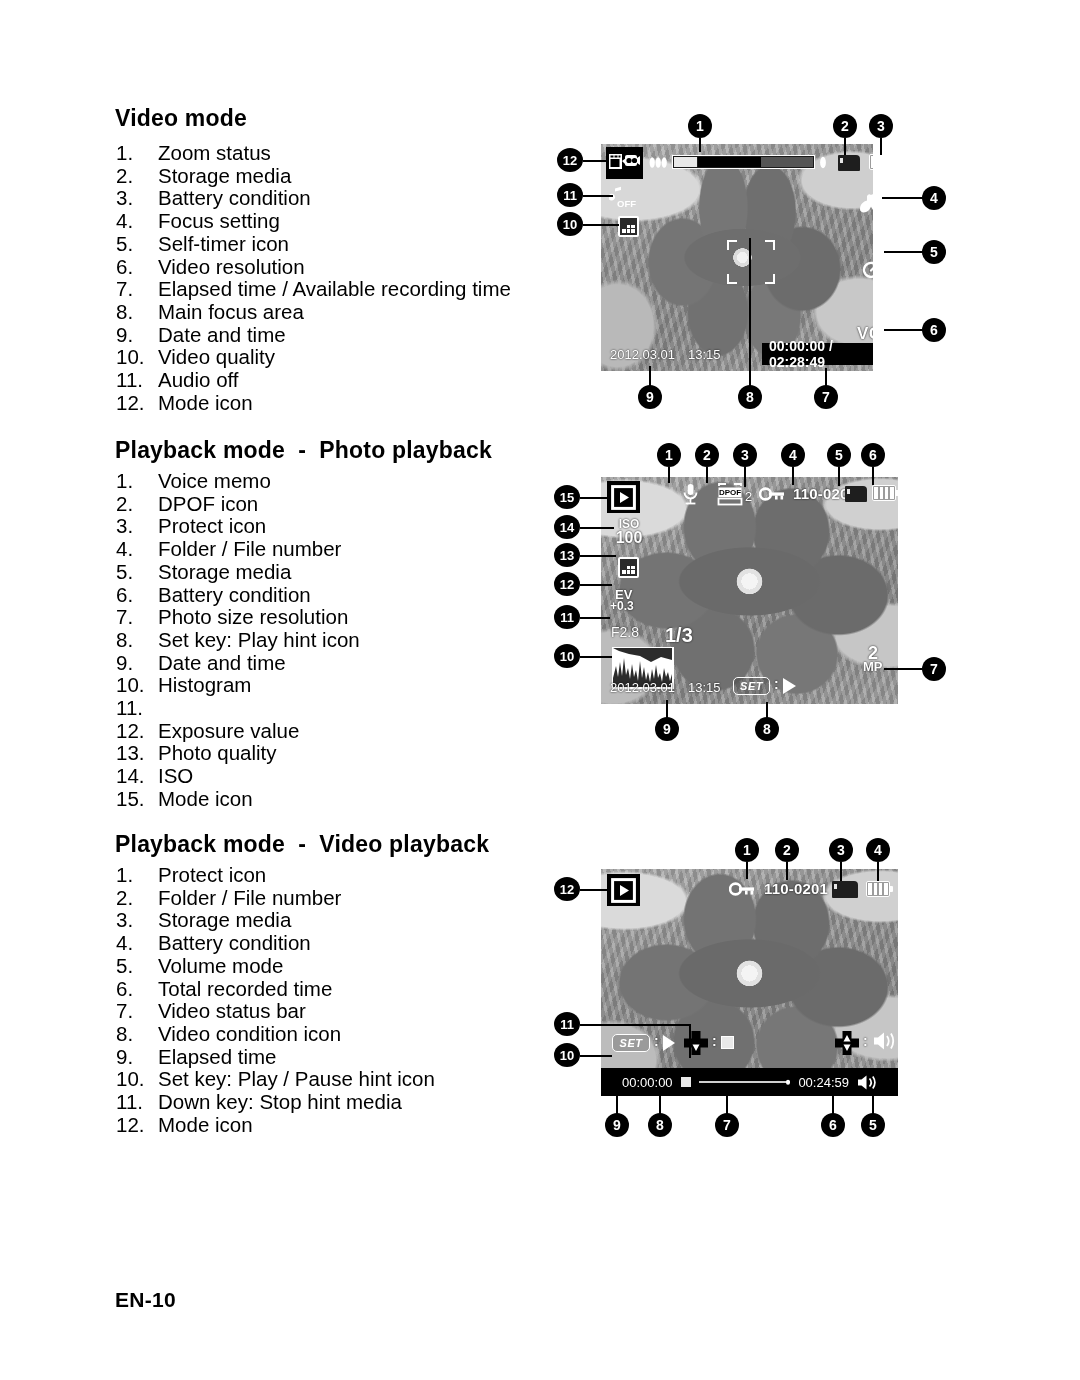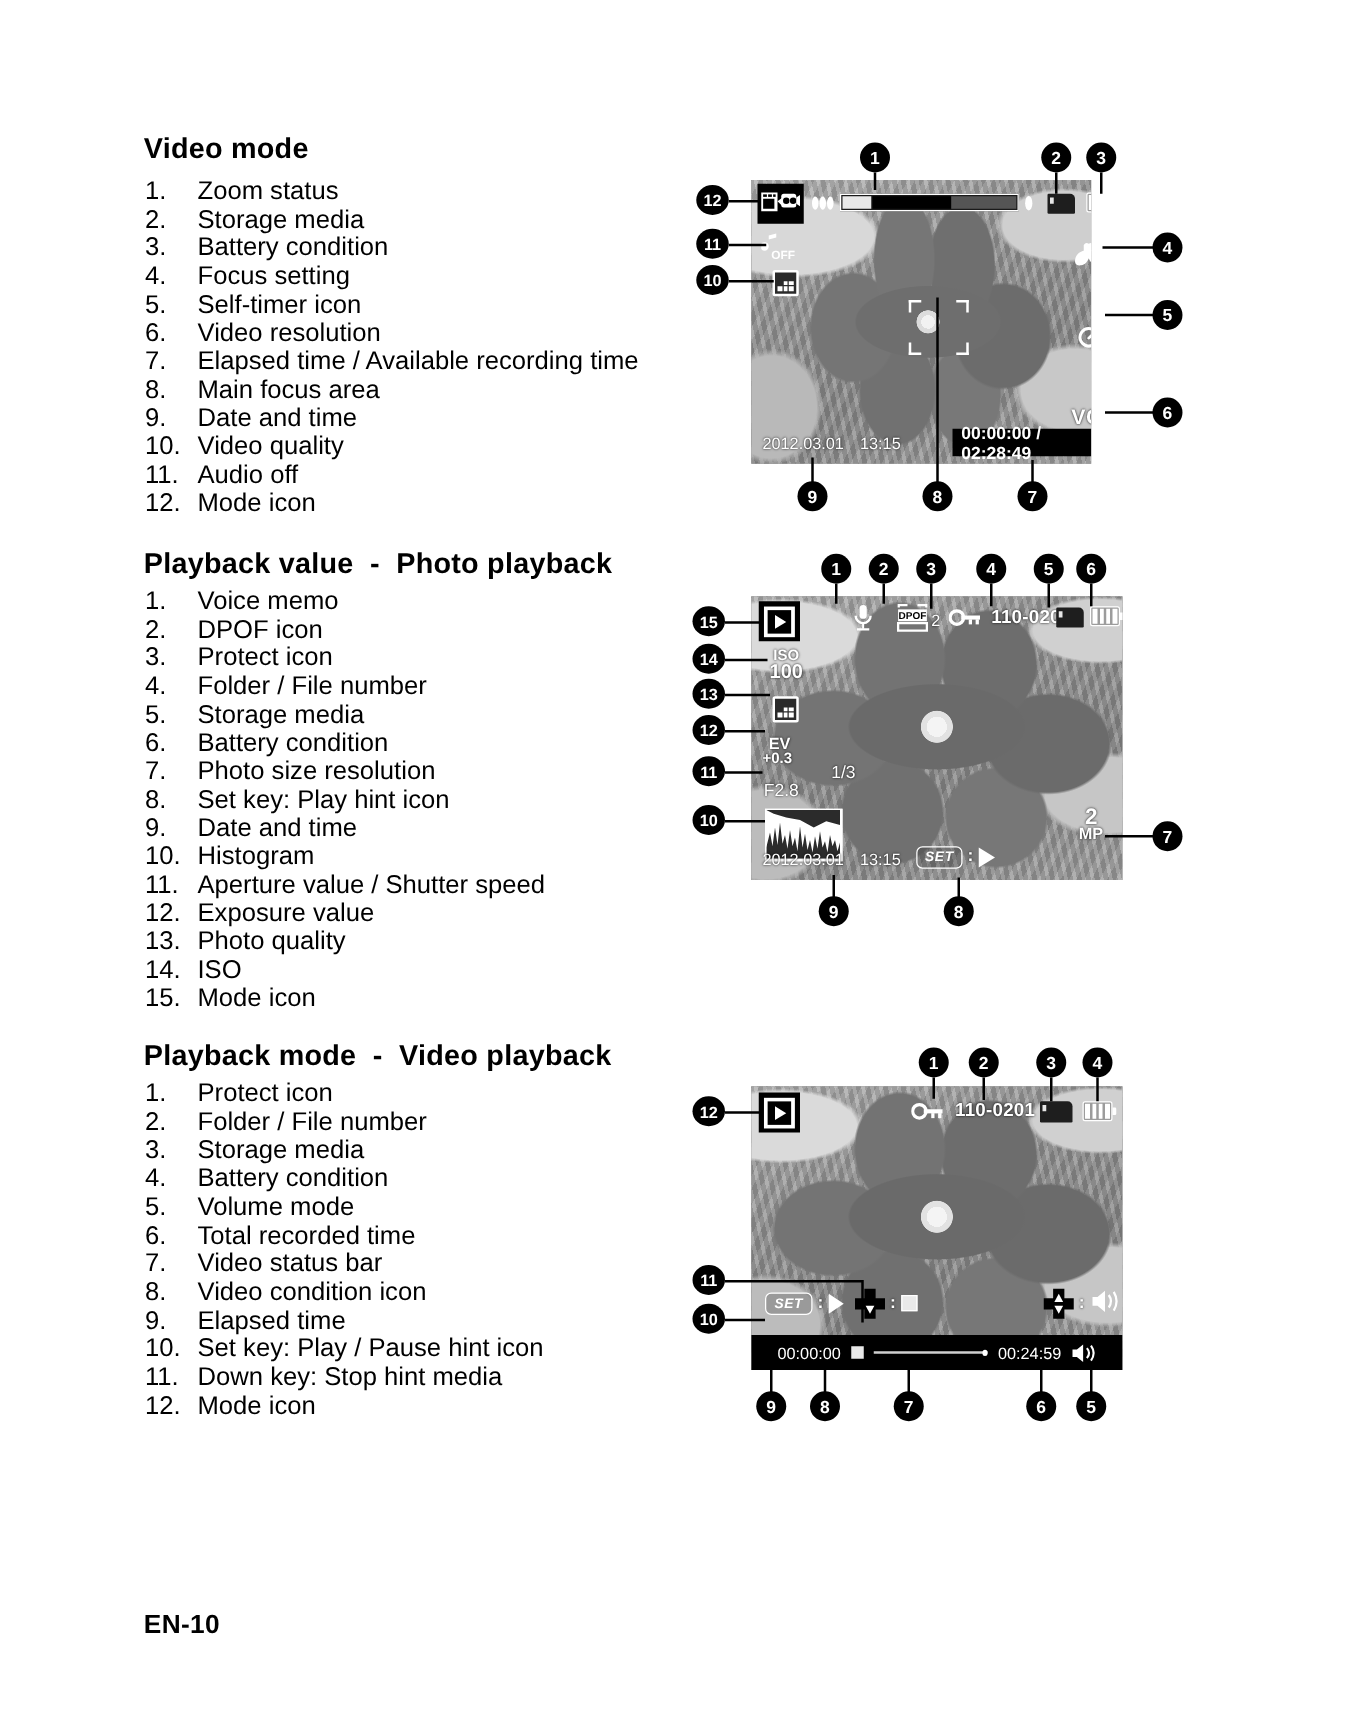--- a/index.html
+++ b/index.html
@@ -394,34 +394,34 @@
 
   <div class="bubble wide" style="left:557px; top:212px;">10</div>
   <div class="lead h" style="left:583px; top:224px; width:36px;"></div>
 
   <div class="bubble wide" style="left:557px; top:183px;">11</div>
   <div class="lead h" style="left:583px; top:195px; width:30px;"></div>
 
   <div class="bubble wide" style="left:557px; top:148px;">12</div>
   <div class="lead h" style="left:583px; top:160px; width:25px;"></div>
 
-  <div class="section-heading" style="left:115px; top:437px;">Playback value  -  Photo playback</div>
+  <div class="section-heading" style="left:115px; top:437px;">Playback mode  -  Photo playback</div>
 
   <ul class="item-list" id="list-photo-playback" style="left:116px; top:470px; width:420px;">
       <li><span class="num">1.</span><span class="lbl">Voice memo</span></li>
       <li><span class="num">2.</span><span class="lbl">DPOF icon</span></li>
       <li><span class="num">3.</span><span class="lbl">Protect icon</span></li>
       <li><span class="num">4.</span><span class="lbl">Folder / File number</span></li>
       <li><span class="num">5.</span><span class="lbl">Storage media</span></li>
       <li><span class="num">6.</span><span class="lbl">Battery condition</span></li>
       <li><span class="num">7.</span><span class="lbl">Photo size resolution</span></li>
       <li><span class="num">8.</span><span class="lbl">Set key: Play hint icon</span></li>
       <li><span class="num">9.</span><span class="lbl">Date and time</span></li>
       <li><span class="num">10.</span><span class="lbl">Histogram</span></li>
-      <li><span class="num">11.</span><span class="lbl">Aperture value / Shutter speed</span></li>
+      <li><span class="num">11.</span></li>
       <li><span class="num">12.</span><span class="lbl">Exposure value</span></li>
       <li><span class="num">13.</span><span class="lbl">Photo quality</span></li>
       <li><span class="num">14.</span><span class="lbl">ISO</span></li>
       <li><span class="num">15.</span><span class="lbl">Mode icon</span></li>
     </ul>
 
   <div class="screen" id="screen-photo" style="left:601px; top:477px; width:297px; height:227px;">
     <div class="photo-bg tall"></div>
 
     <div class="mode-badge" style="left:6px; top:4px; width:33px; height:32px;">
@@ -477,21 +477,21 @@
         <span></span>
       <span></span>
         <span></span>
         <span></span>
     </div>
 
     <div class="white-txt" style="left:14px; top:110px; font-size:13px; text-shadow:0 0 2px #000;">EV</div>
     <div class="white-txt" style="left:9px; top:122px; font-size:12px; text-shadow:0 0 2px #000;">+0.3</div>
 
     <div class="white-txt" style="left:10px; top:147px; font-size:14px; font-weight:normal; text-shadow:0 0 2px #000;">F2.8</div>
-    <div class="white-txt" style="left:64px; top:132px; font-size:14px; font-weight:normal; text-shadow:0 0 2px #000;">1/3</div>
+    <div class="white-txt" style="left:64px; top:147px; font-size:20px; font-weight:bold; text-shadow:0 0 2px #000;">1/3</div>
 
     <div class="histogram" style="left:11px; top:170px; width:62px; height:42px;">
       <svg width="59" height="39" viewBox="0 0 59 39" preserveAspectRatio="none">
         <rect x="0" y="0" width="59" height="39" fill="#fff"></rect>
         <path d="M0 0 L59 0 L59 12 L48 9 L38 14 L27 8 L16 6 L6 3 Z" fill="#2b2b2b"></path>
         <path d="M0 39 L0 30 L3 18 L5 29 L7 14 L9 28 L11 10 L13 27 L15 20 L17 31 L19 16 L21 29 L23 22 L25 33 L27 13 L29 30 L31 19 L33 32 L35 24 L37 34 L39 21 L41 31 L43 17 L45 30 L47 25 L49 34 L51 20 L53 29 L55 24 L57 33 L59 26 L59 39 Z" fill="#2b2b2b"></path>
       </svg>
     </div>
 
     <div class="white-txt" style="left:9px; top:203px; font-size:13px; font-weight:normal; text-shadow:0 0 2px #000;">2012.03.01</div>

